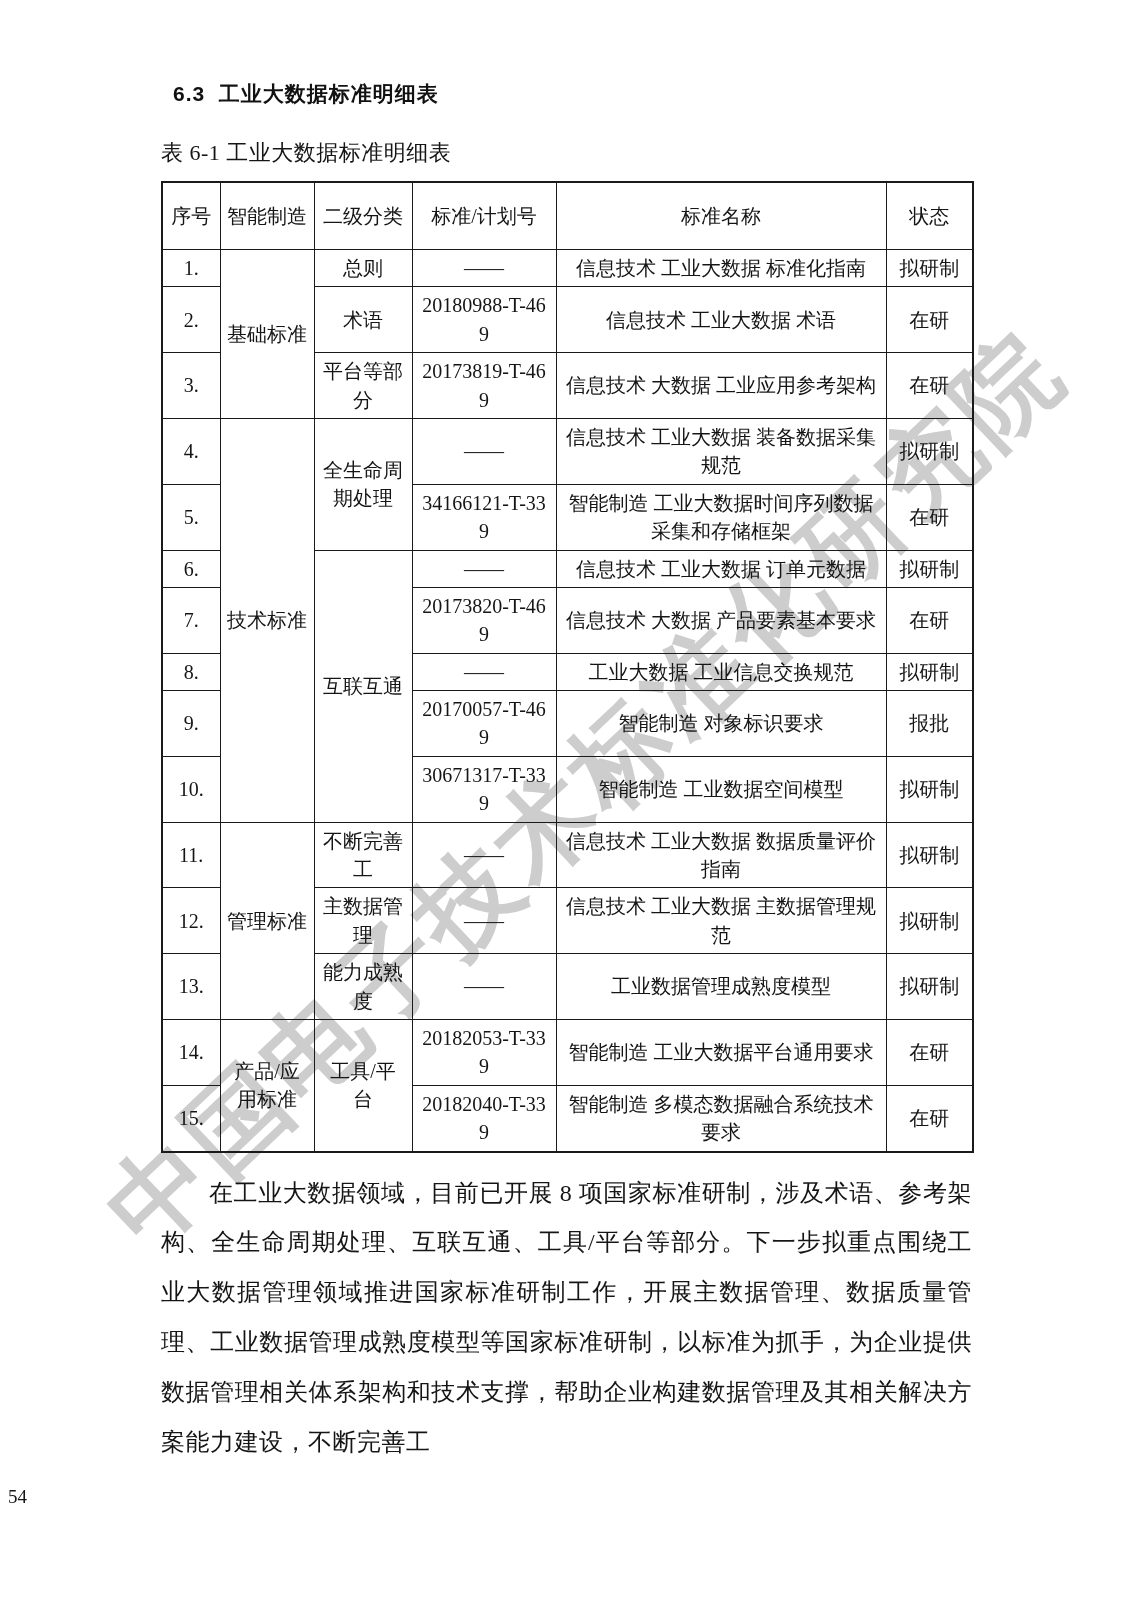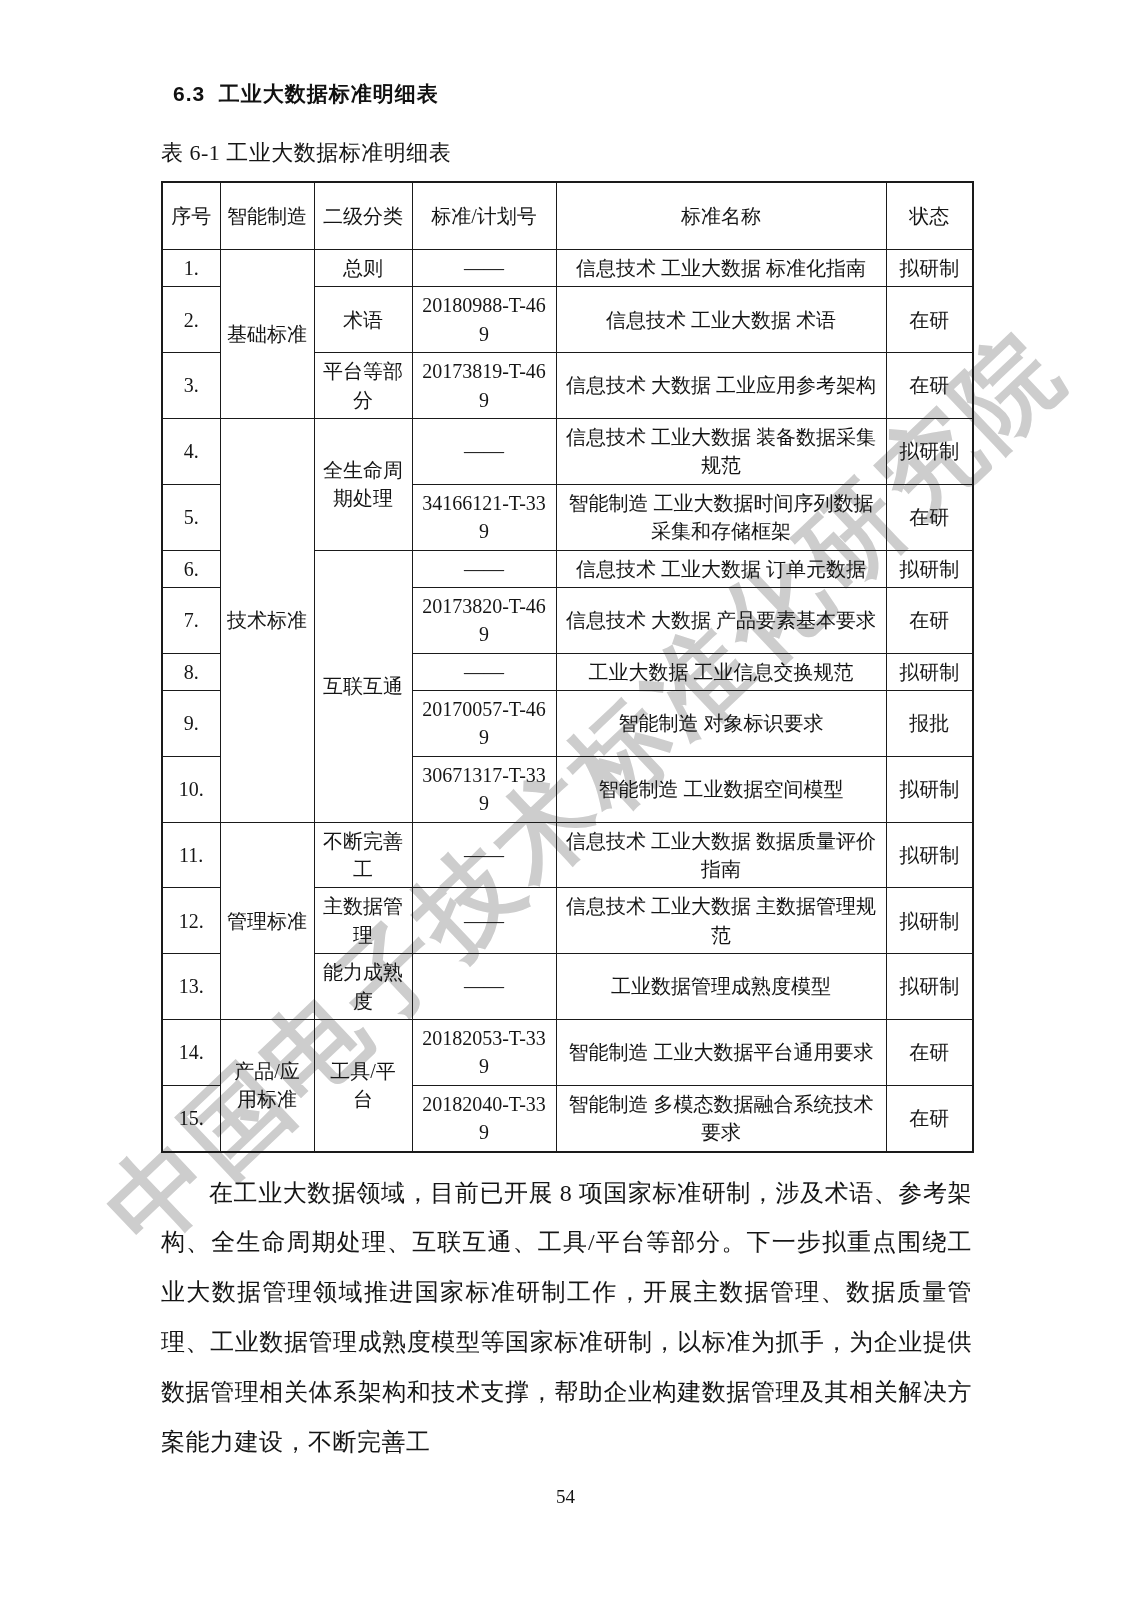--- a/index.html
+++ b/index.html
@@ -76,22 +76,22 @@
   .closing {
     margin:16px 0 0;
     font-size:24px;
     line-height:2.08;
     text-align:justify;
     text-indent:2em;
     letter-spacing:0.5px;
   }
   .page-number {
     position:absolute;
-    left:0; right:0; bottom:92px;
-    text-align:center;
+    left:8px; right:0; bottom:92px;
+    text-align:left;
     font-size:19px;
     z-index:1;
   }
 </style>
 </head>
 <body>
 
 <div class="page">
 
   <div class="watermark">中国电子技术标准化研究院</div>

